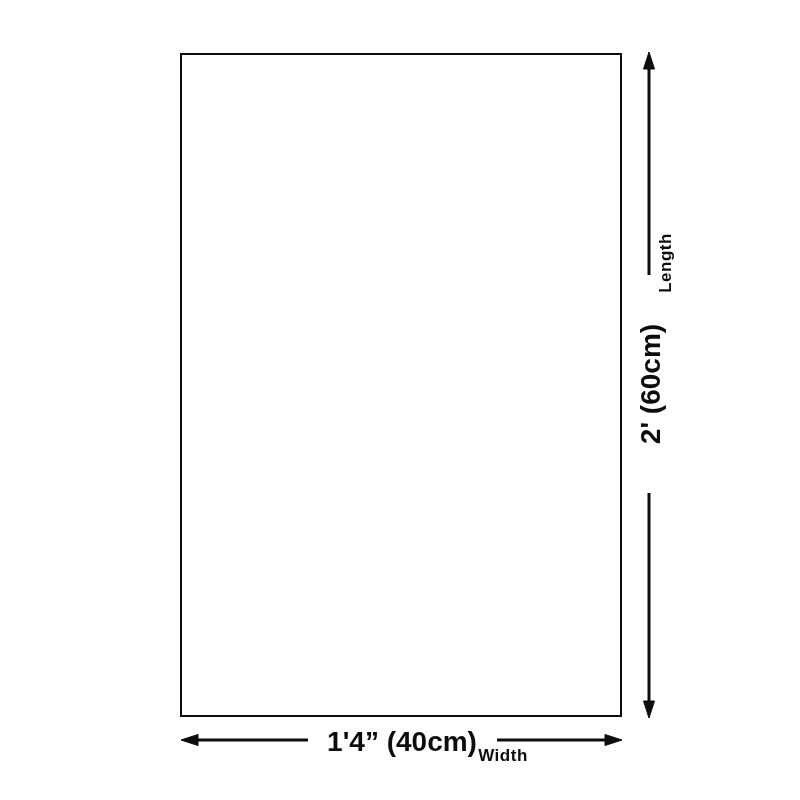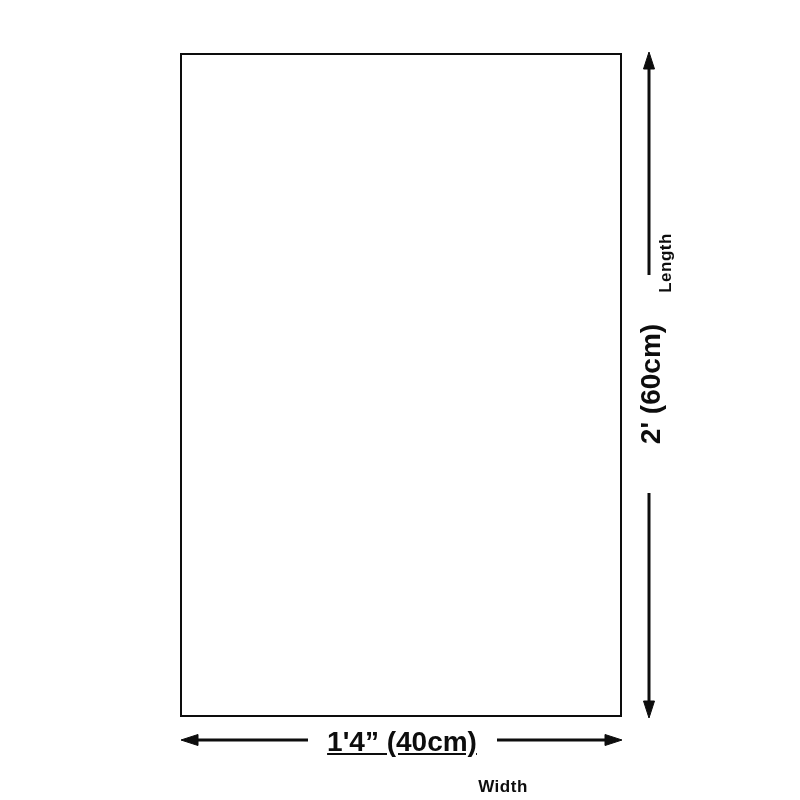--- a/index.html
+++ b/index.html
@@ -58,25 +58,24 @@
     transform: translate(-50%, -50%) rotate(-90deg);
     font-size: 17px;
     letter-spacing: 0.5px;
   }
   
   .width-value {
     left: 402px;
     top: 742px;
     transform: translate(-50%, -50%);
     font-size: 28px;
-    text-decoration: underline;
   }
   .width-caption {
     left: 503px;
-    top: 786px;
+    top: 755px;
     transform: translate(-50%, -50%);
     font-size: 17px;
     letter-spacing: 0.5px;
   }
 </style>
 </head>
 <body>
 
 <div class="diagram">
 

